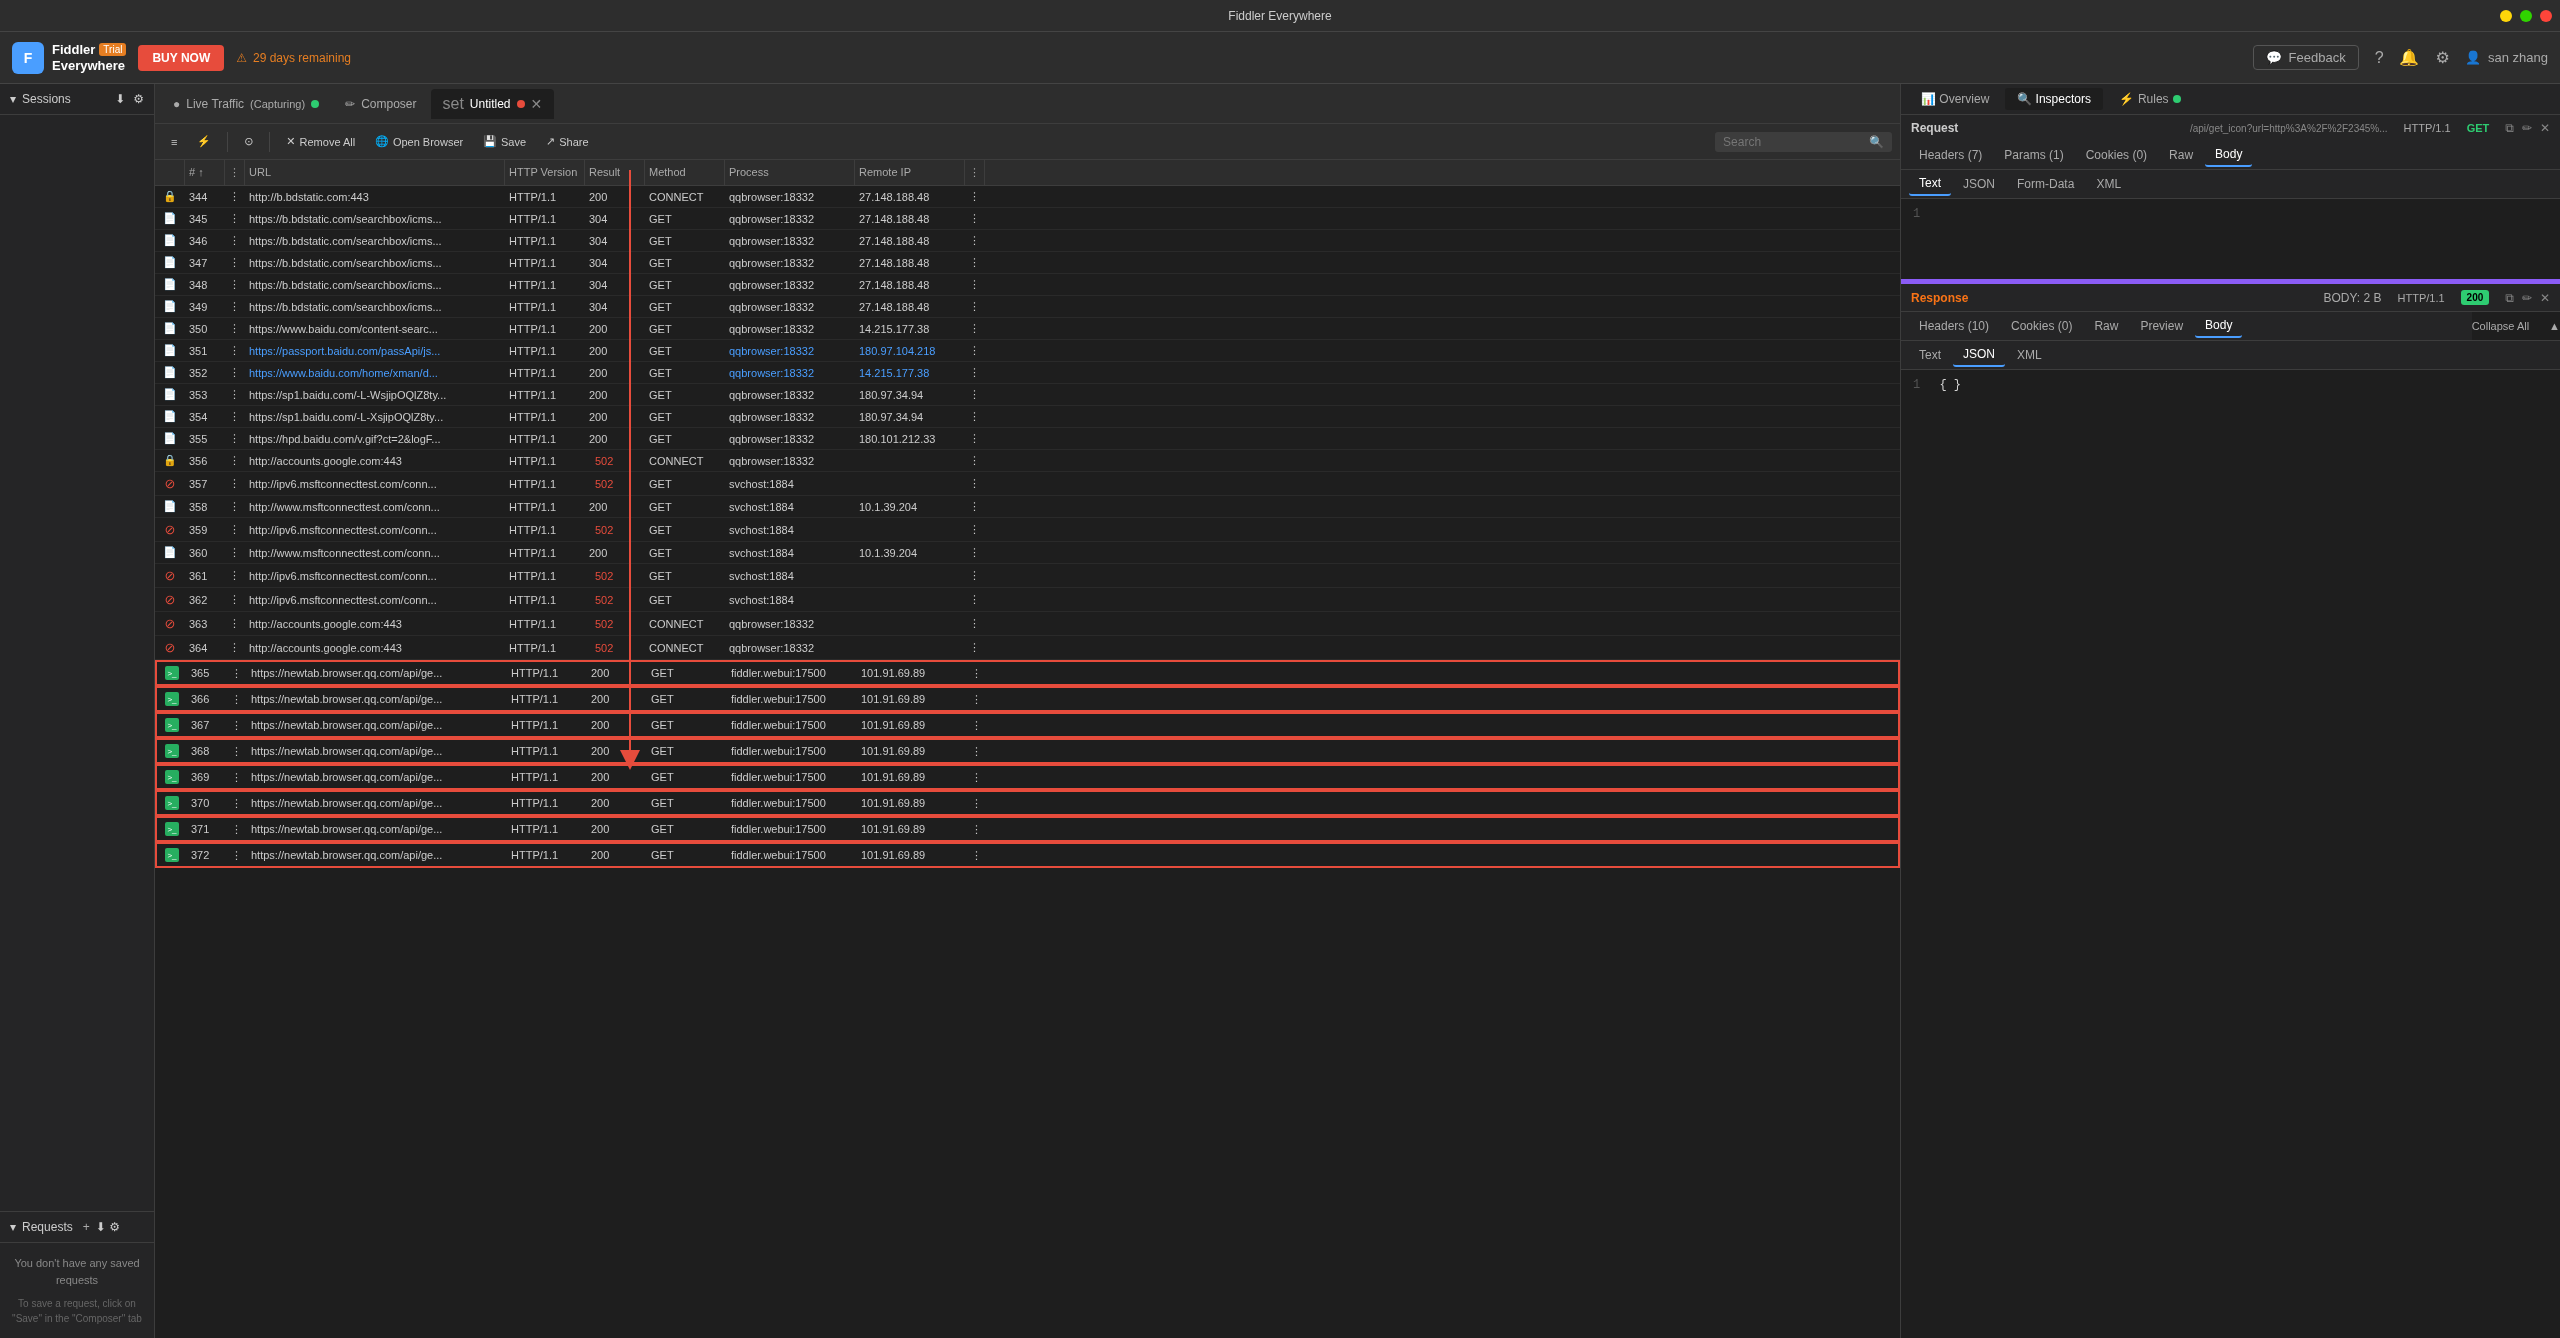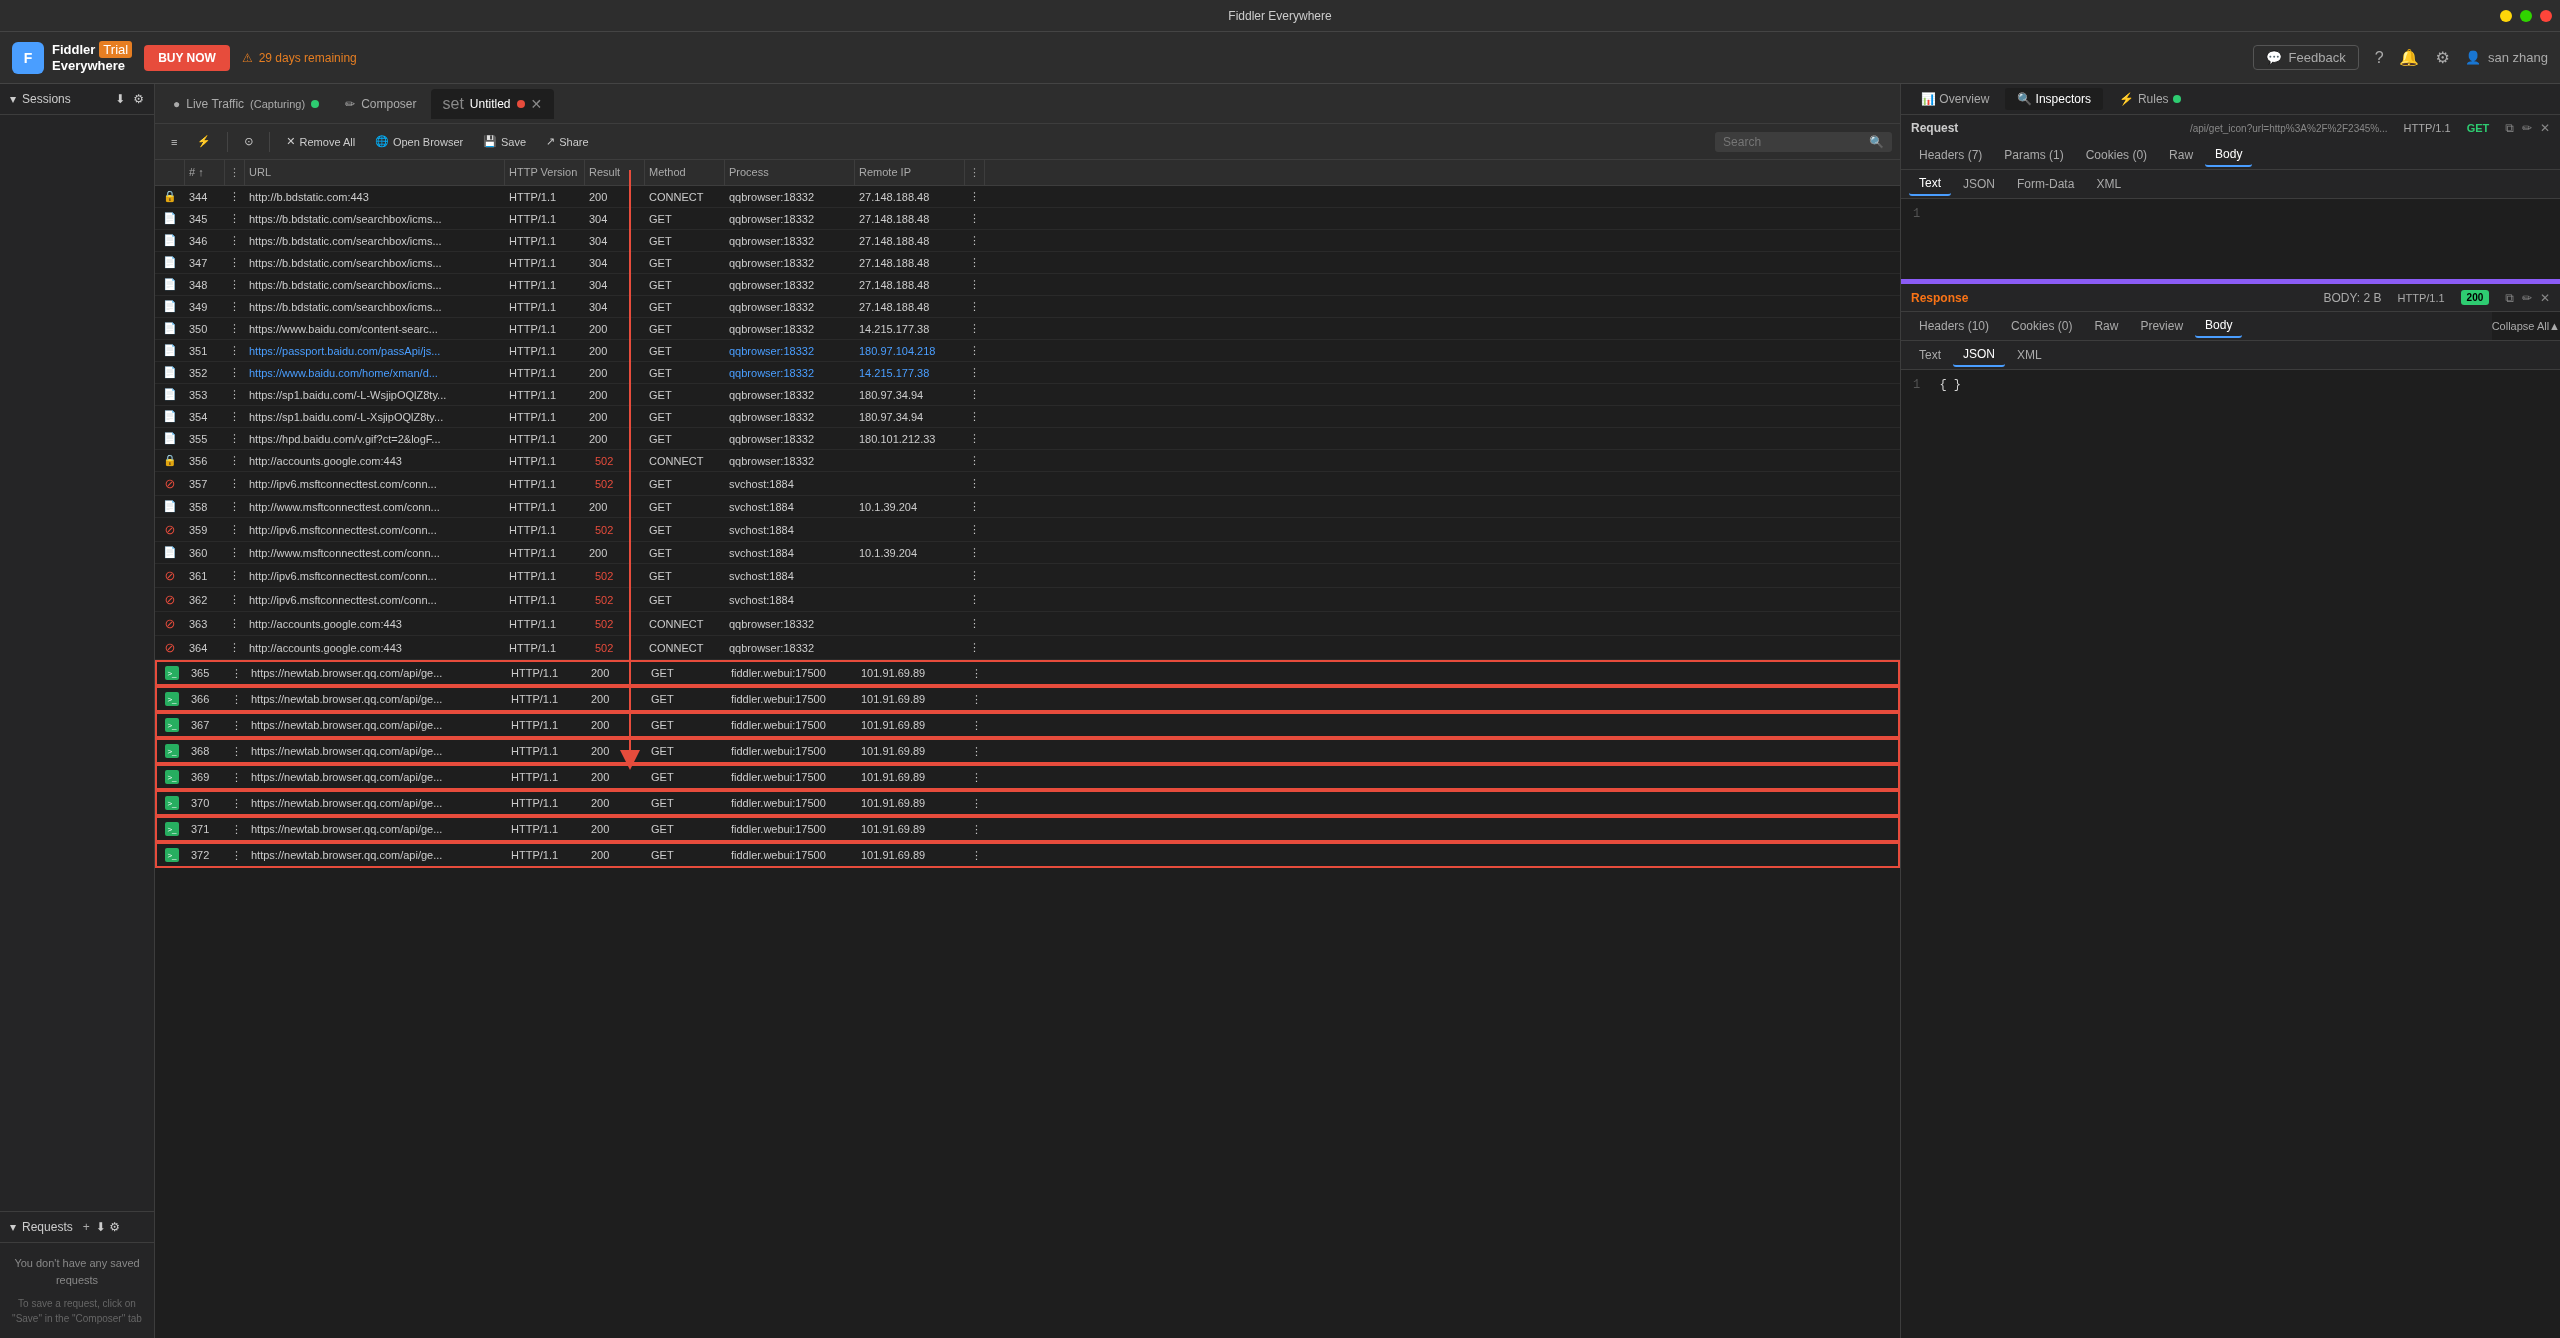--- a/index.html
+++ b/index.html
@@ -9,21 +9,21 @@
     #titlebar { height: 32px; background: #2d2d2d; display: flex; align-items: center; justify-content: center; color: #ccc; font-size: 12px; border-bottom: 1px solid #444; position: relative; }
     #titlebar .title { position: absolute; left: 50%; transform: translateX(-50%); }
     #titlebar .win-controls { position: absolute; right: 8px; display: flex; gap: 8px; }
     #titlebar .win-btn { width: 12px; height: 12px; border-radius: 50%; cursor: pointer; }
 
     
     #topbar { height: 52px; background: #2d2d2d; display: flex; align-items: center; padding: 0 12px; border-bottom: 1px solid #444; gap: 12px; }
     #logo { width: 32px; height: 32px; background: #4a9eff; border-radius: 6px; display: flex; align-items: center; justify-content: center; color: white; font-weight: bold; font-size: 14px; flex-shrink: 0; }
     #logo-text { display: flex; flex-direction: column; }
     #logo-text .app-name { font-size: 13px; font-weight: 600; color: #fff; line-height: 1.2; }
-    #logo-text .trial { font-size: 13px; background: #e67e22; color: white; padding: 1px 4px; border-radius: 3px; display: inline-block; }
+    #logo-text .trial { font-size: 10px; background: #e67e22; color: white; padding: 1px 4px; border-radius: 3px; display: inline-block; }
     #buy-btn { background: #e74c3c; color: white; border: none; padding: 6px 14px; border-radius: 4px; font-size: 12px; font-weight: 600; cursor: pointer; }
     #trial-warning { display: flex; align-items: center; gap: 6px; color: #e67e22; font-size: 12px; }
     .spacer { flex: 1; }
     #topbar-right { display: flex; align-items: center; gap: 16px; }
     .topbar-icon { color: #aaa; cursor: pointer; font-size: 16px; }
     .feedback-btn { display: flex; align-items: center; gap: 6px; color: #aaa; cursor: pointer; font-size: 13px; border: 1px solid #555; padding: 4px 12px; border-radius: 4px; }
     .user-btn { display: flex; align-items: center; gap: 6px; color: #aaa; cursor: pointer; font-size: 13px; }
 
     
     #main { display: flex; height: calc(100vh - 84px); }
@@ -83,21 +83,21 @@
     .sub-tab.active { color: #fff; border-bottom: 2px solid #4a9eff; }
 
     
     .code-area { padding: 8px 12px; font-family: 'Courier New', monospace; font-size: 12px; color: #d4d4d4; flex: 1; overflow-y: auto; background: #1e1e1e; }
     .line-num { color: #555; margin-right: 12px; user-select: none; }
 
     
     .resp-section { flex: 1; display: flex; flex-direction: column; }
     .resp-header { display: flex; align-items: center; padding: 6px 10px; background: #252526; font-size: 12px; color: #aaa; gap: 8px; border-bottom: 1px solid #3d3d3d; }
     .resp-badge { background: #2ecc71; color: #000; font-size: 10px; font-weight: bold; padding: 2px 6px; border-radius: 3px; }
-    .collapse-btn { margin-left: auto; color: #aaa; cursor: pointer; font-size: 11px; display: flex; align-items: center; gap: 0; }
+    .collapse-btn { margin-left: auto; color: #aaa; cursor: pointer; font-size: 11px; display: flex; align-items: center; gap: 20px; }
 
     
     #red-arrow { position: absolute; pointer-events: none; }
 
     .sessions-container { overflow-y: auto; flex: 1; }
 
     
     ::-webkit-scrollbar { width: 6px; height: 6px; }
     ::-webkit-scrollbar-track { background: #1e1e1e; }
     ::-webkit-scrollbar-thumb { background: #555; border-radius: 3px; }

